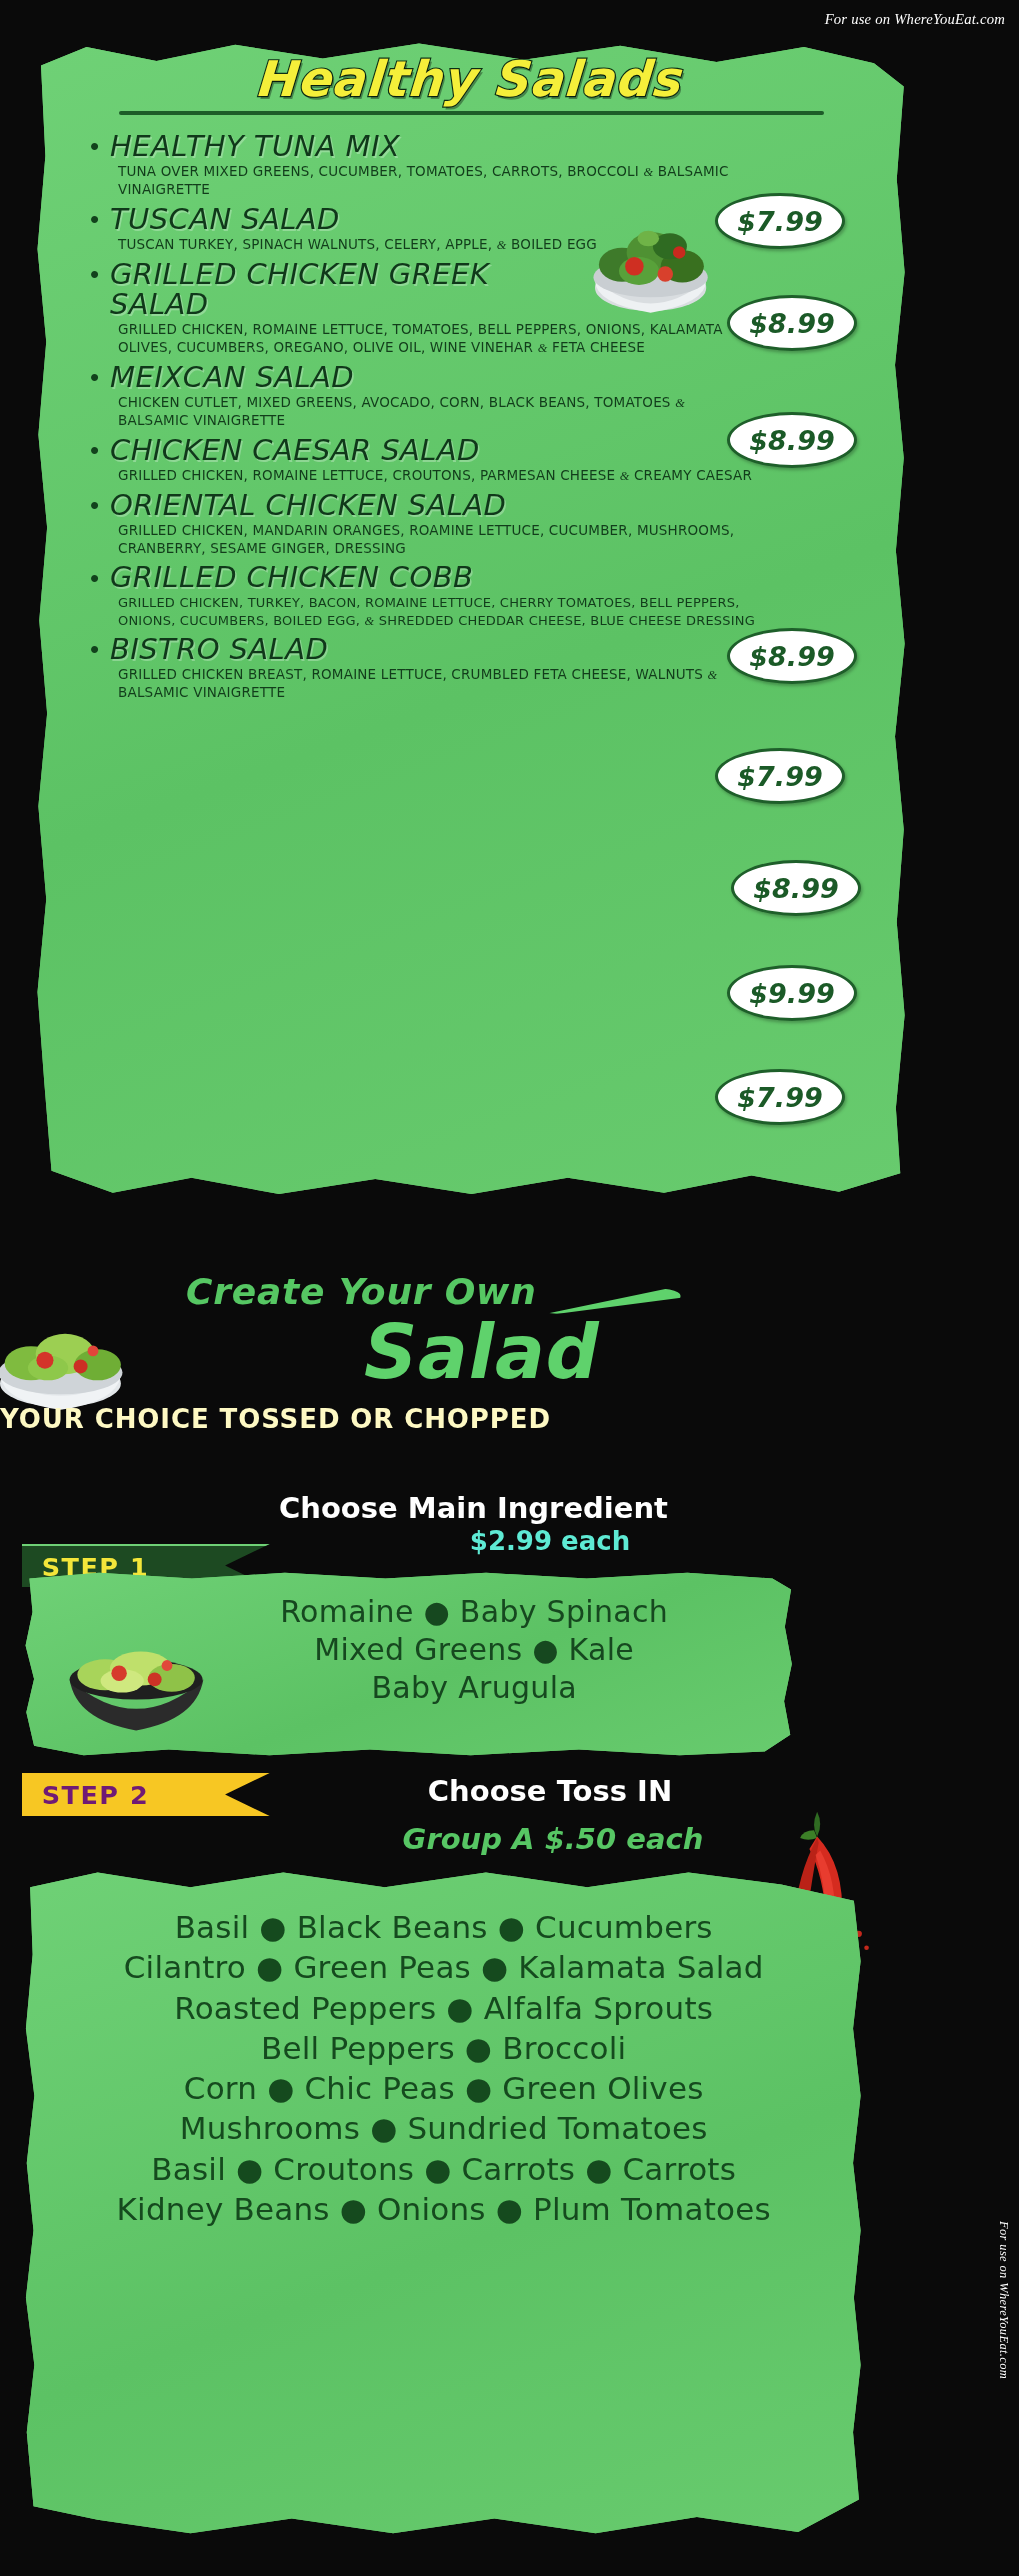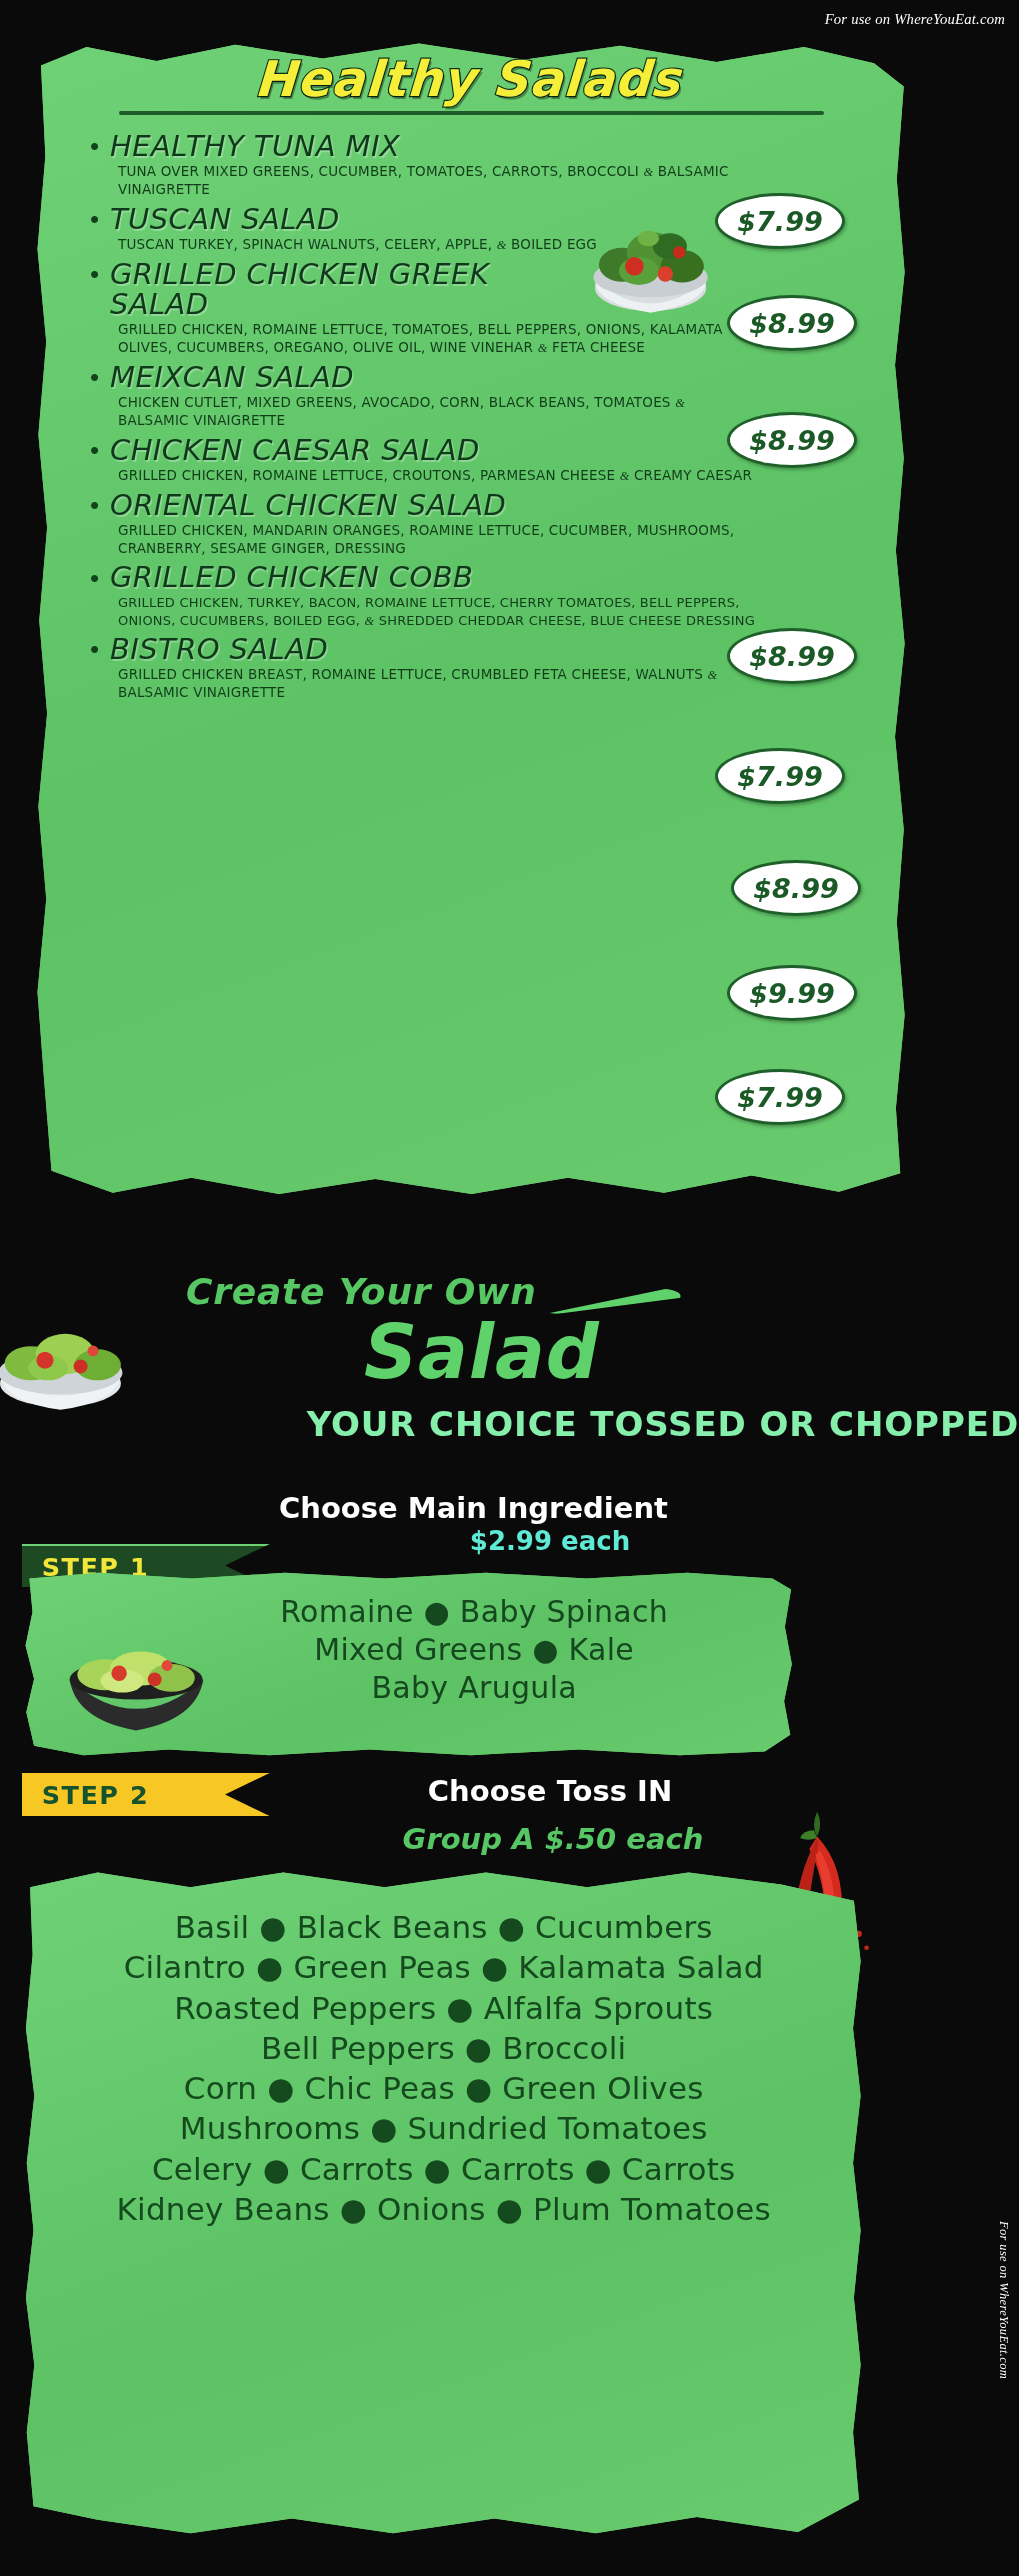--- a/index.html
+++ b/index.html
@@ -165,25 +165,25 @@
     border-radius: 50%/100%;
     background: #5fd26c;
     transform: rotate(-4deg);
     clip-path: polygon(0 100%, 100% 0, 100% 60%, 8% 100%);
   }
   .salad-photo-left {
     position: absolute; left: 0px; top: 23px; width: 155px; height: 124px;
   }
   .tossed {
     position: absolute; left: 0; top: 135px; width: 100%;
-    text-align: right;
+    text-align: left;
     font-family: "DejaVu Sans", sans-serif;
     font-weight: bold;
-    font-size: 34px;
-    color: #86efac;
+    font-size: 26px;
+    color: #fef9c3;
     letter-spacing: 0.9px;
   }
 
   
   .step-ribbon {
     position: absolute;
     height: 43px;
     display: flex; align-items: center;
     padding-left: 20px;
     font-family: "DejaVu Sans", sans-serif;
@@ -194,21 +194,21 @@
   #step1 {
     left: 21.7px; top: 1544px; width: 248px;
     background: #1d4a22;
     color: #f3e63a;
     clip-path: polygon(0 0, 100% 0, 82% 50%, 100% 100%, 0 100%);
     border-top: 2.3px solid #6fd176;
   }
   #step2 {
     left: 21.7px; top: 1773px; width: 248px;
     background: #f7c723;
-    color: #14532d;
+    color: #701a75;
     clip-path: polygon(0 0, 100% 0, 82% 50%, 100% 100%, 0 100%);
   }
   .step-head {
     position: absolute;
     font-family: "DejaVu Sans", sans-serif;
     font-weight: bold;
     color: #ffffff;
   }
   #step1-head { left: 279px; top: 1491px; width: 542px; text-align: left; font-size: 29px; }
   #step1-sub  { left: 279px; top: 1526px; width: 542px; text-align: center; font-size: 26px; color:#5eead4; }
@@ -433,17 +433,17 @@
 </svg>
 
 <div class="panel" id="tossin-panel">
   <div class="tossin-lines">
     <div>Basil ● Black Beans ● Cucumbers</div>
     <div>Cilantro ● Green Peas ● Kalamata Salad</div>
     <div>Roasted Peppers ● Alfalfa Sprouts</div>
     <div>Bell Peppers ● Broccoli</div>
     <div>Corn ● Chic Peas ● Green Olives</div>
     <div>Mushrooms ● Sundried Tomatoes</div>
-    <div>Celery ● Carrots ● Carrots ● Carrots</div>
+    <div>Basil ● Croutons ● Carrots ● Carrots</div>
     <div>Kidney Beans ● Onions ● Plum Tomatoes</div>
   </div>
 </div>
 
 
 </body></html>

